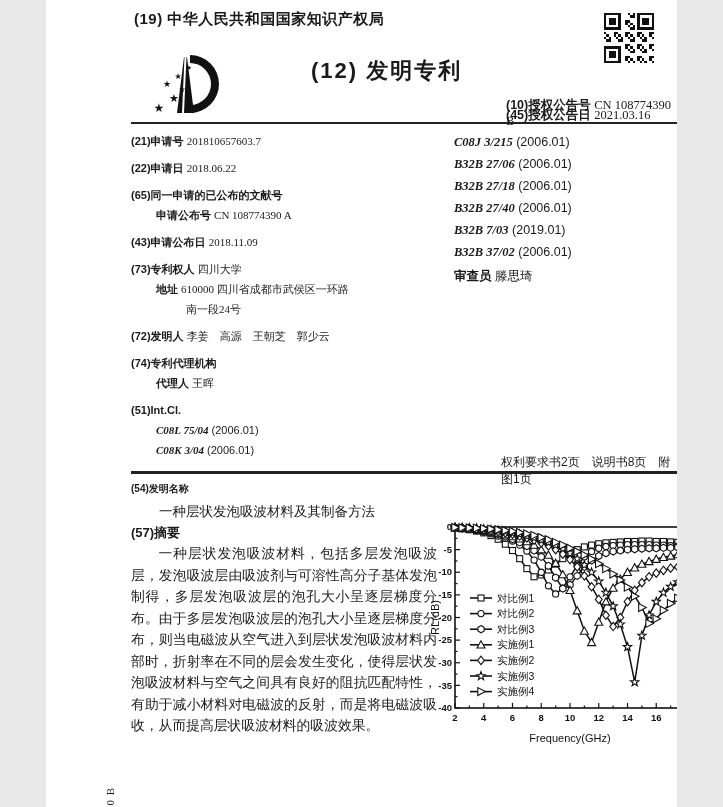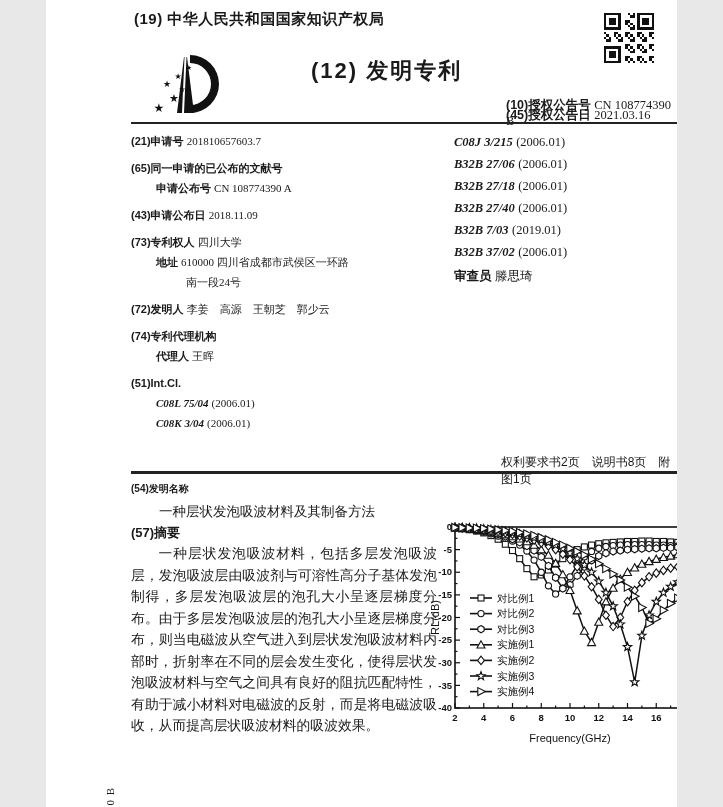--- a/index.html
+++ b/index.html
@@ -17,21 +17,21 @@
   .rule2{top:471px;height:2.5px;}
   .leftcol{left:85px;top:131px;width:312px;font-size:11px;line-height:20px;}
   .leftcol .row{margin-bottom:7px;}
   .ind1{padding-left:25px;}
   .ind2{padding-left:55px;}
   .flexrow{display:flex;}
   .flexrow .lbl{white-space:nowrap;margin-right:5px;}
   .rightcol{left:408px;top:131px;width:300px;font-size:12.5px;line-height:22px;}
   .ipc-line{margin-bottom:0px;}
   .ipc-code{font-family:"Liberation Serif","DejaVu Serif",serif;font-style:italic;font-weight:700;}
-  .ipc-ver{font-family:Liberation Serif, serif;}
+  .ipc-ver{font-family:Liberation Sans, sans-serif;}
   .examiner{margin-top:2px;}
   .pages-note{left:455px;top:454px;font-size:12px;}
   .s54{left:85px;top:482px;font-size:10px;font-weight:700;}
   .inv-title{left:113px;top:503px;font-size:13.5px;}
   .s57{left:85px;top:524px;font-size:13px;font-weight:700;text-align:center;}
   .abstract{left:85px;top:543px;width:306px;font-size:13.8px;line-height:21.5px;
             text-align:justify;text-indent:2em;}
   .chart{left:385px;top:502px;width:268px;height:246px;}
   .side-text{left:58px;top:812px;font-size:11px;font-family:"Liberation Serif",serif;
              transform:rotate(-90deg);transform-origin:left top;white-space:nowrap;letter-spacing:1px;}
@@ -174,20 +174,24 @@
     <span class="lbl">(45)授权公告日</span>
     <span class="val">2021.03.16</span>
   </div>
 
   <div class="abs rule rule1"></div>
 
   <div class="abs leftcol">
     <div class="row">
       <span class="lbl">(21)申请号</span>
       <span class="val">201810657603.7</span>
+    </div>
+    <div class="row">
+      <span class="lbl">(22)申请日</span>
+      <span class="val">2018.06.22</span>
     </div>
     <div>
       <span class="lbl">(65)同一申请的已公布的文献号</span>
     </div>
     <div class="row ind1">
       <span class="lbl">申请公布号</span>
       <span class="val">CN 108774390 A</span>
     </div>
     <div class="row">
       <span class="lbl">(43)申请公布日</span>

